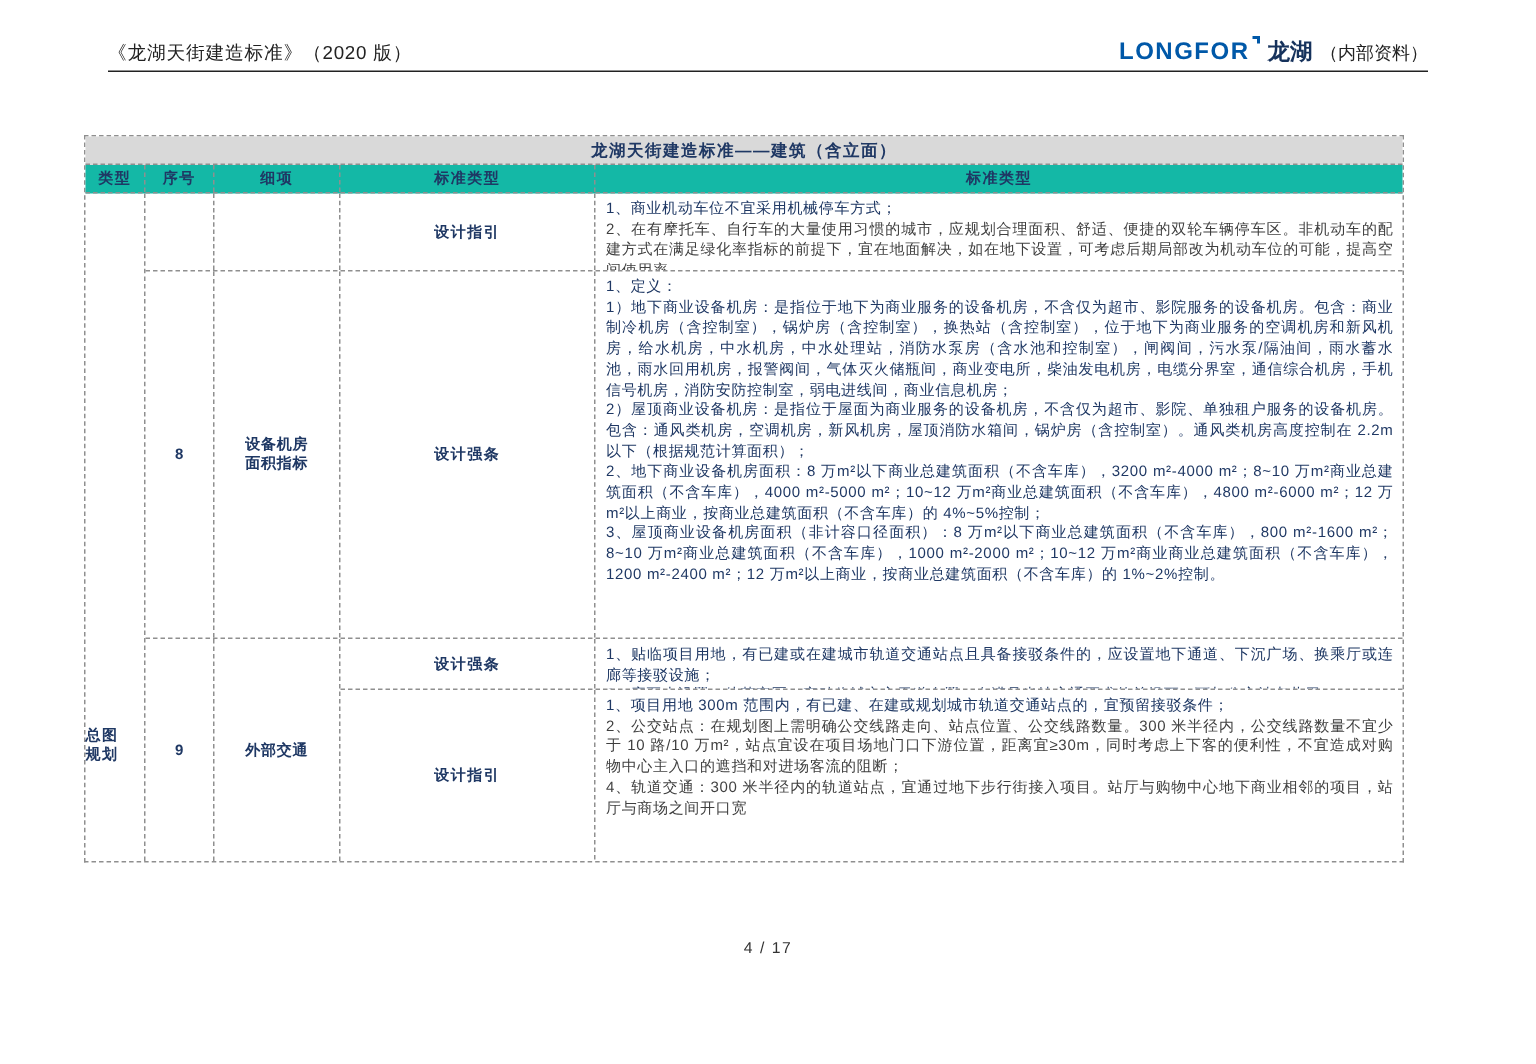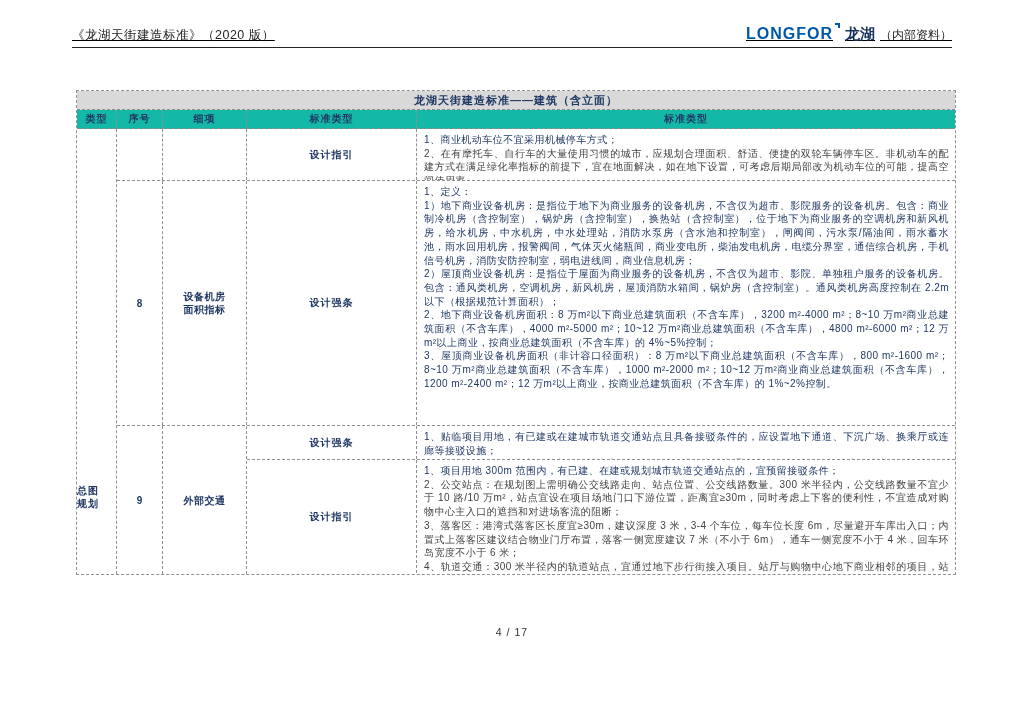--- a/index.html
+++ b/index.html
@@ -2,31 +2,31 @@
 <html><head>
 <meta charset="utf-8">
 <style>
   * { margin:0; padding:0; box-sizing:border-box; }
   html,body { background:#fff; }
   body { font-family:"Liberation Sans","DejaVu Sans",sans-serif; }
   .page { position:relative; width:1024px; height:709px; background:#ffffff; overflow:hidden; }
 
   
   .hdr { position:absolute; left:72px; top:24px; width:880px; height:24px;
-         border-bottom:1.5px solid #222; display:flex; justify-content:space-between; align-items:flex-end; padding-bottom:3px;text-decoration:underline; }
+         border-bottom:1.5px solid #222; display:flex; justify-content:space-between; align-items:flex-end; padding-bottom:3px; }
   .hdr-left { font-size:12.5px; color:#222; letter-spacing:0.5px; }
   .hdr-right { display:flex; align-items:baseline; gap:5px; }
   .logo-en { font-size:16px; font-weight:bold; color:#0058A8; letter-spacing:1px; position:relative; padding-right:7px; }
   .logo-mark { position:absolute; right:0; top:-2px; width:5px; height:5px;
                border-top:2px solid #0058A8; border-right:2px solid #0058A8; display:inline-block; }
   .logo-cn { font-size:15px; font-weight:bold; color:#16325C; }
   .hdr-conf { font-size:12px; color:#222; }
 
   
-  .tbl { position:absolute; left:76px; top:90px; width:880px; height:485px;
+  .tbl { position:absolute; left:56px; top:90px; width:880px; height:485px;
          border:1px dashed #8f8f8f; font-size:10px; color:#3F3F3F; }
   .t-title { height:19px; background:#D9D9D9; border-bottom:1px dashed #8f8f8f;
              display:flex; align-items:center; justify-content:center;
              font-weight:bold; color:#1F3864; font-size:11px; letter-spacing:1px; }
   .t-head { height:19px; background:#14b8a6; border-bottom:1px dashed #8f8f8f; display:flex; }
   .t-head > div { display:flex; align-items:center; justify-content:center;
                   font-weight:bold; color:#1F3864; border-right:1px dashed #8f8f8f; letter-spacing:1px; }
   .t-head > div:last-child { border-right:none; }
   .w-type { width:40px; } .w-serial { width:46px; } .w-item { width:84px; } .w-std { width:170px; }
   .w-ctrl { flex:1; }
@@ -129,21 +129,20 @@
               <div class="c-content">
                   <div class="para b">1、贴临项目用地，有已建或在建城市轨道交通站点且具备接驳条件的，应设置地下通道、下沉广场、换乘厅或连廊等接驳设施；</div>
                   <div class="para b">2、应至少设置一处落客区，宜贴临城市主干道布置，在满足当地交通要求的前提下，可与公交站点共用。</div>
                 </div>
             </div>
             <div class="sub" style="height:113px">
               <div class="c-std">设计指引</div>
               <div class="c-content">
                   <div class="para b">1、项目用地 300m 范围内，有已建、在建或规划城市轨道交通站点的，宜预留接驳条件；</div>
                   <div class="para">2、公交站点：在规划图上需明确公交线路走向、站点位置、公交线路数量。300 米半径内，公交线路数量不宜少于 10 路/10 万m²，站点宜设在项目场地门口下游位置，距离宜≥30m，同时考虑上下客的便利性，不宜造成对购物中心主入口的遮挡和对进场客流的阻断；</div>
-                  <div class="para">3、落客区：港湾式落客区长度宜≥30m，建议深度 3 米，3-4 个车位，每车位长度 6m，尽量避开车库出入口；内置式上落客区建议结合物业门厅布置，落客一侧宽度建议 7 米（不小于 6m），通车一侧宽度不小于 4 米，回车环岛宽度不小于 6 米；</div>
                   <div class="para">4、轨道交通：300 米半径内的轨道站点，宜通过地下步行街接入项目。站厅与购物中心地下商业相邻的项目，站厅与商场之间开口宽</div>
                 </div>
             </div>
           </div>
         </div>
 
       </div>
     </div>
   </div>
 

